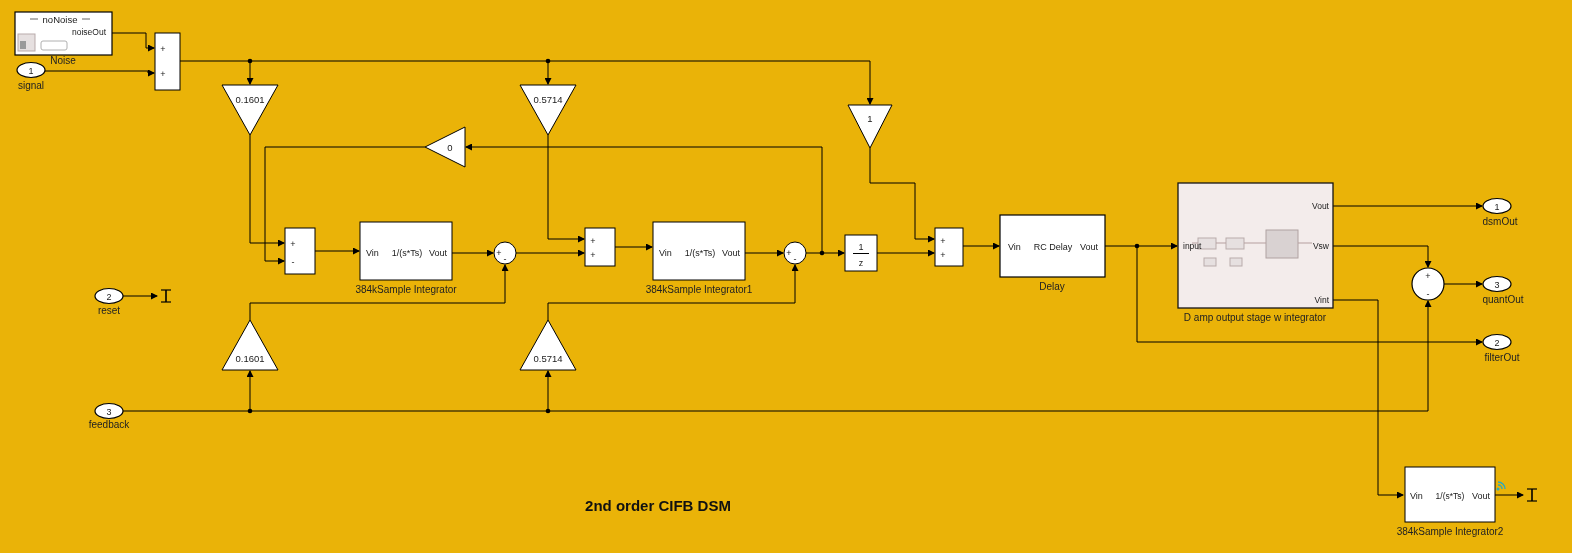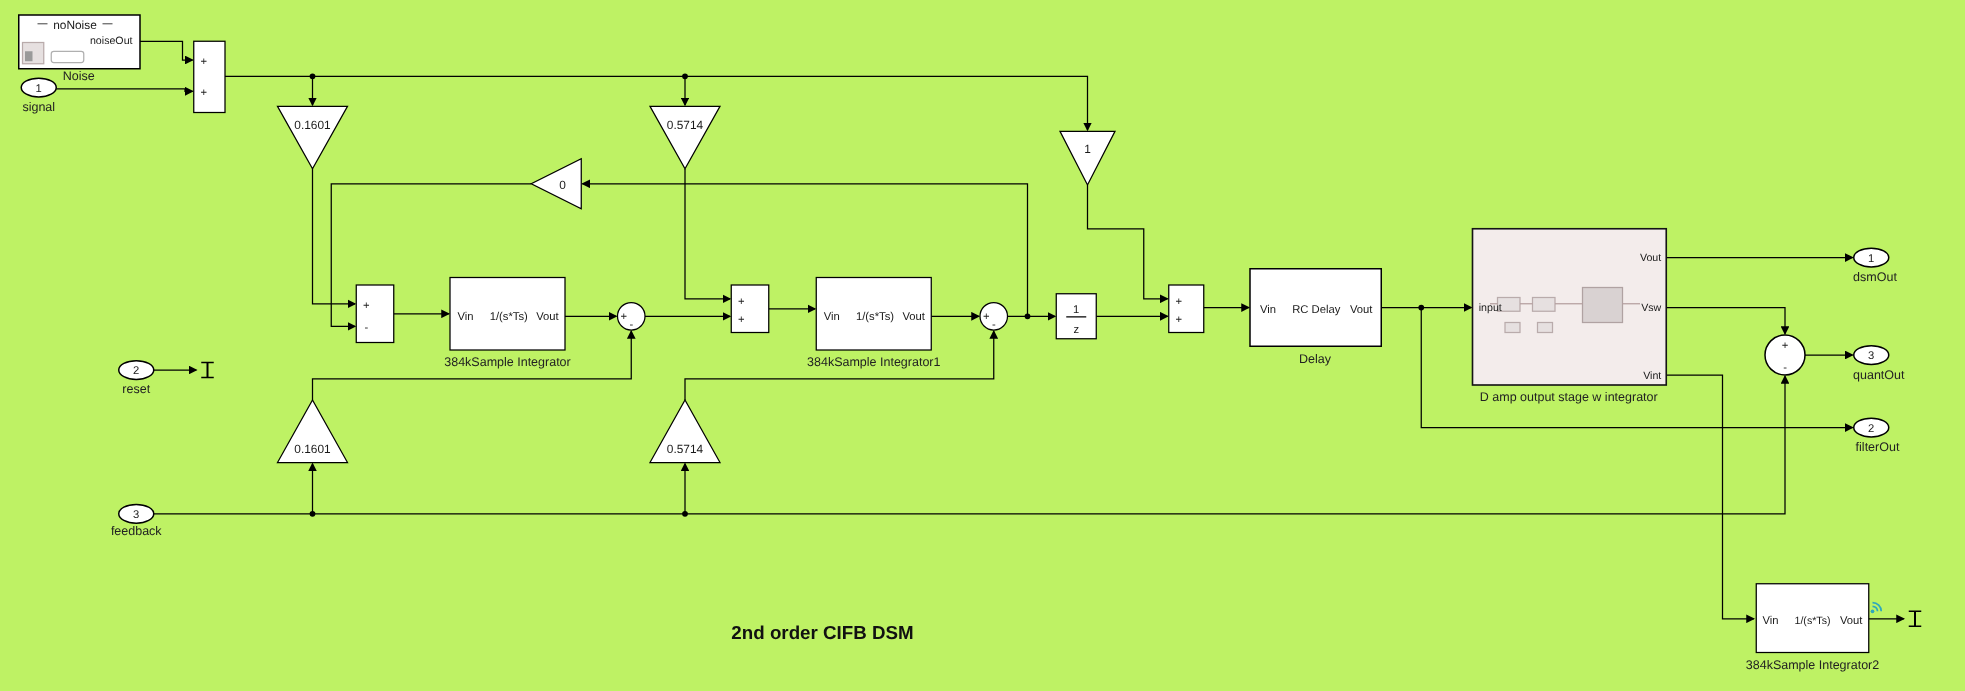--- a/index.html
+++ b/index.html
@@ -1,16 +1,16 @@
 <!DOCTYPE html>
 <html><head>
 <meta charset="utf-8">
 <style>
   html,body{margin:0;padding:0;background:#ffffff;}
-  .canvas{width:1572px;height:553px;position:relative;background:#bef264;}
+  .canvas{width:1572px;height:553px;position:relative;background:#eab308;}
   svg text{font-family:"Liberation Sans",sans-serif;fill:#1a1a1a;}
   .blk{fill:#ffffff;stroke:#000000;stroke-width:1;}
   .blk2{fill:#ffffff;stroke:#000000;stroke-width:1.2;}
   .subsys{fill:#f3eceb;stroke:#141414;stroke-width:1.3;}
   .wire{fill:none;stroke:#000000;stroke-width:1;}
   .dot{fill:#000000;stroke:none;}
   .t8{font-size:8.5px;}
   .t9{font-size:9px;}
   .t95{font-size:9.5px;}
   .tm{text-anchor:middle;}

